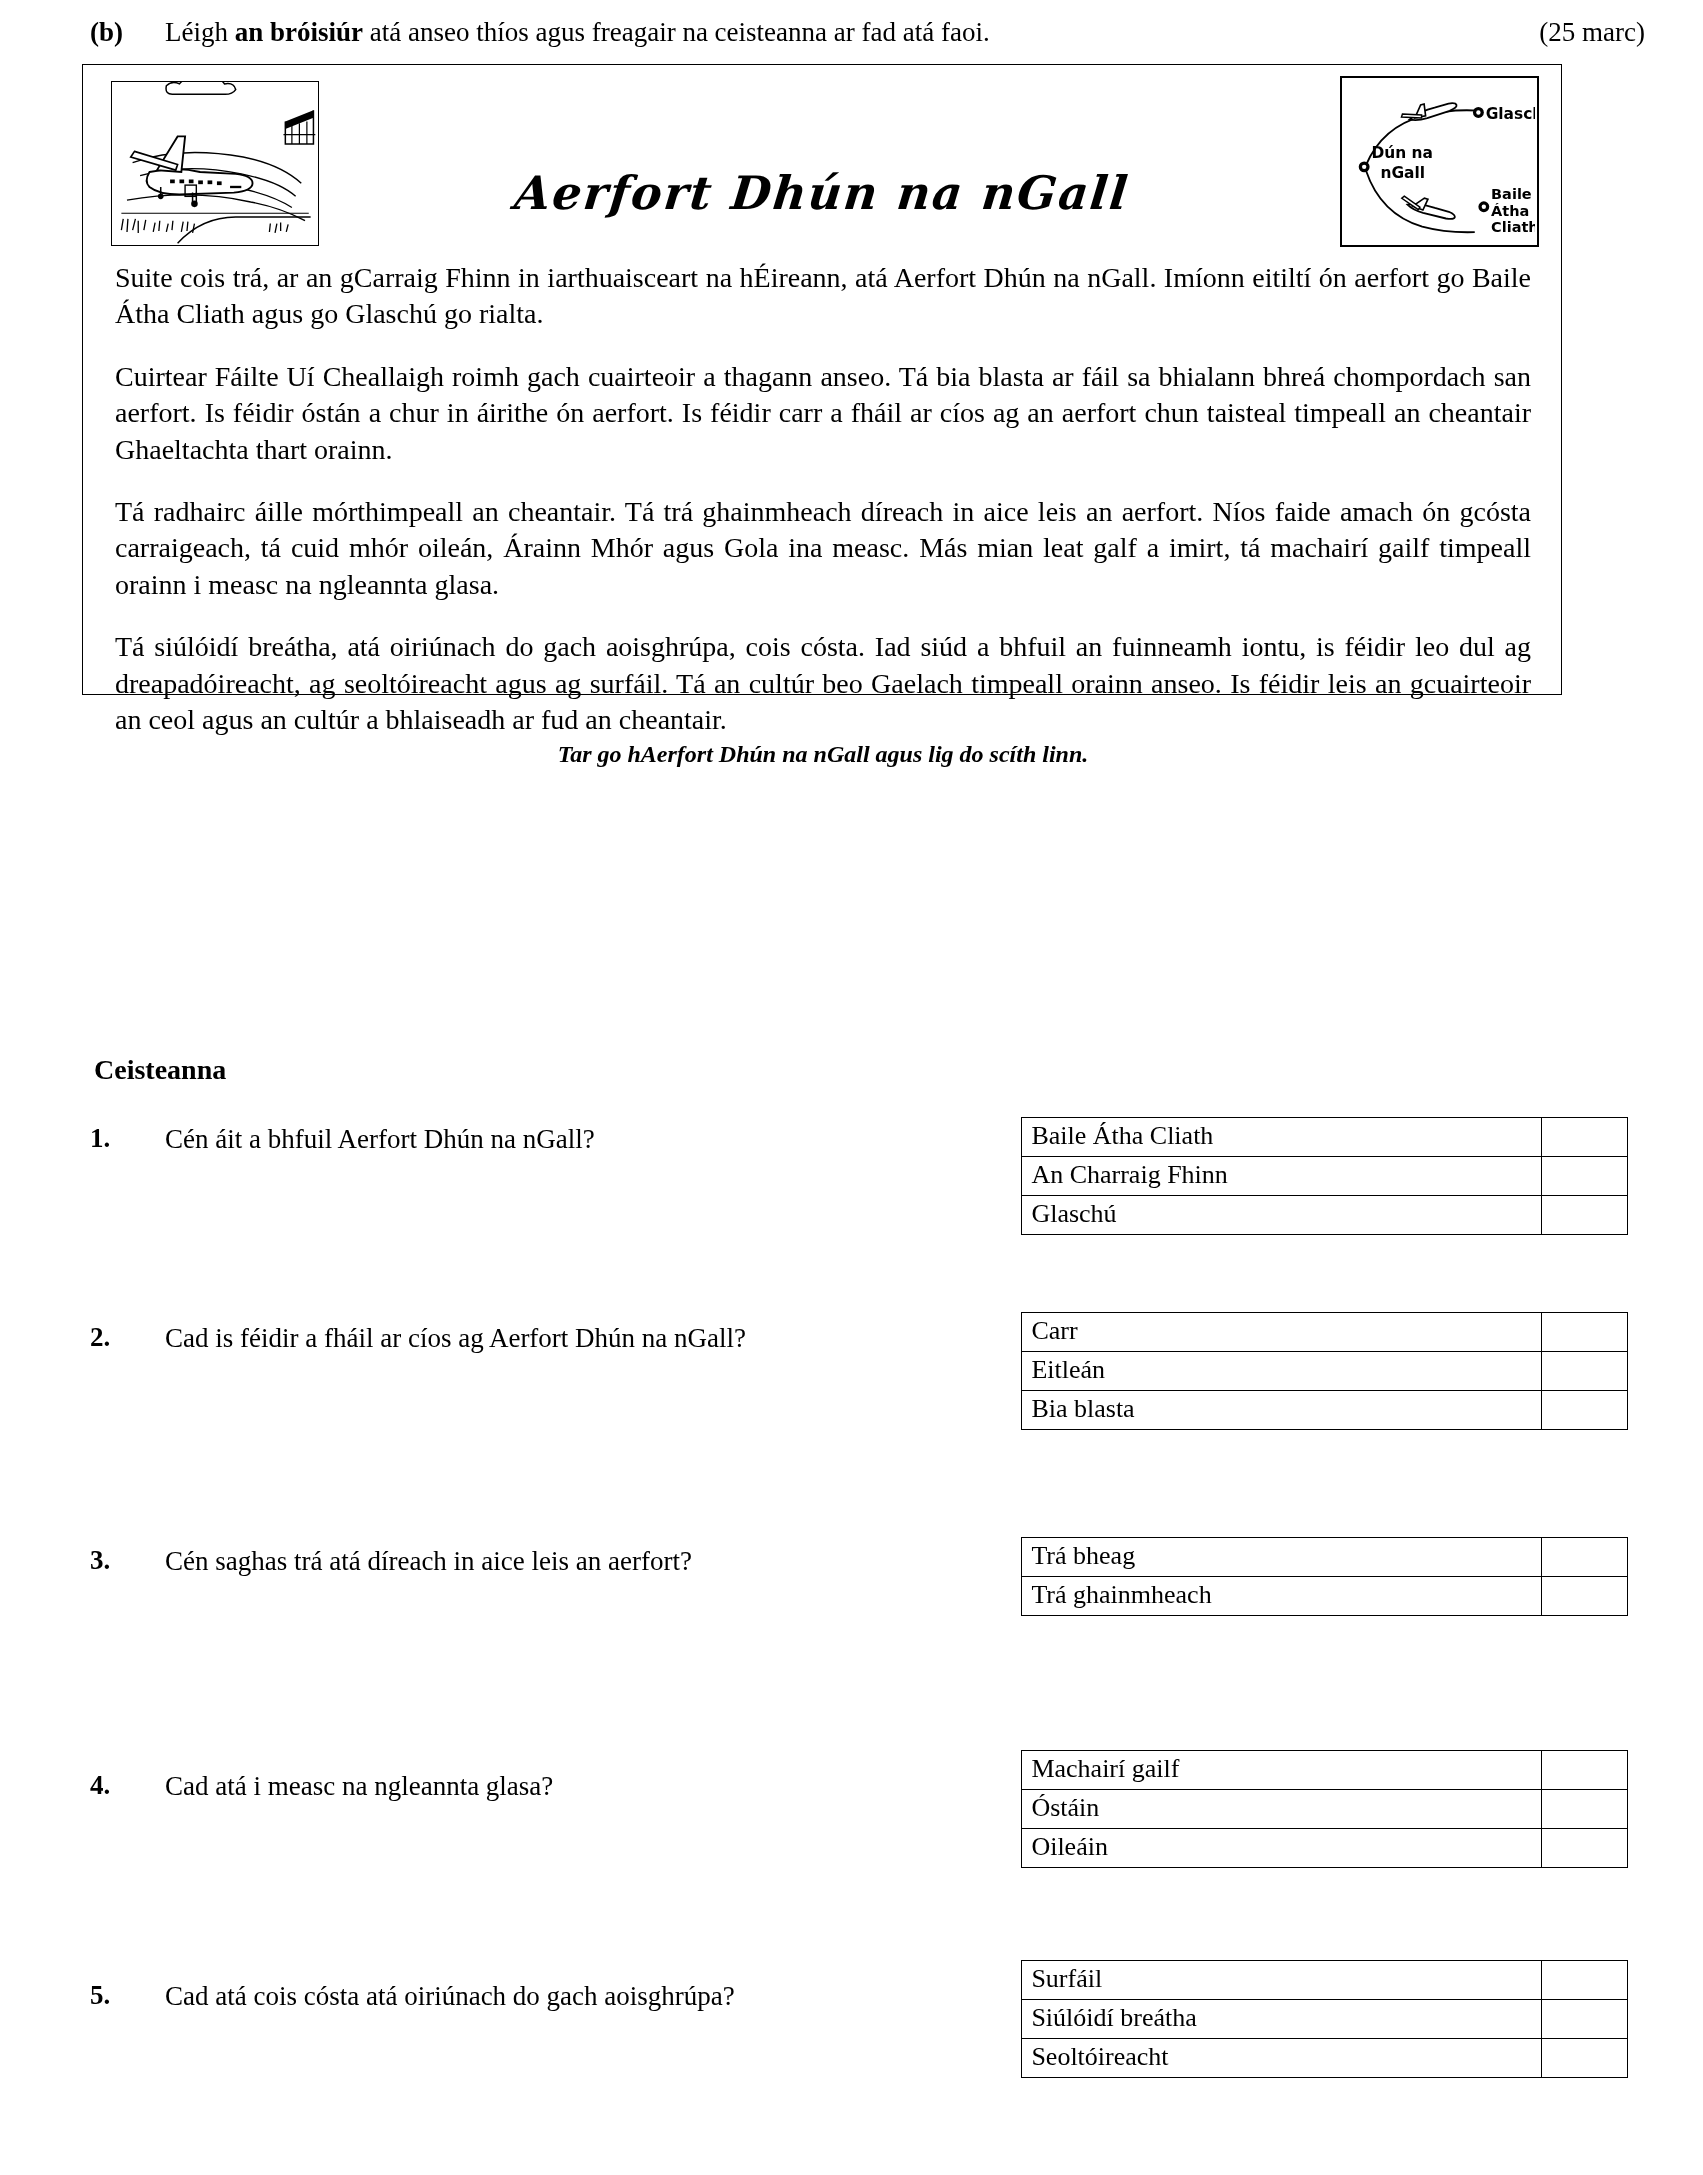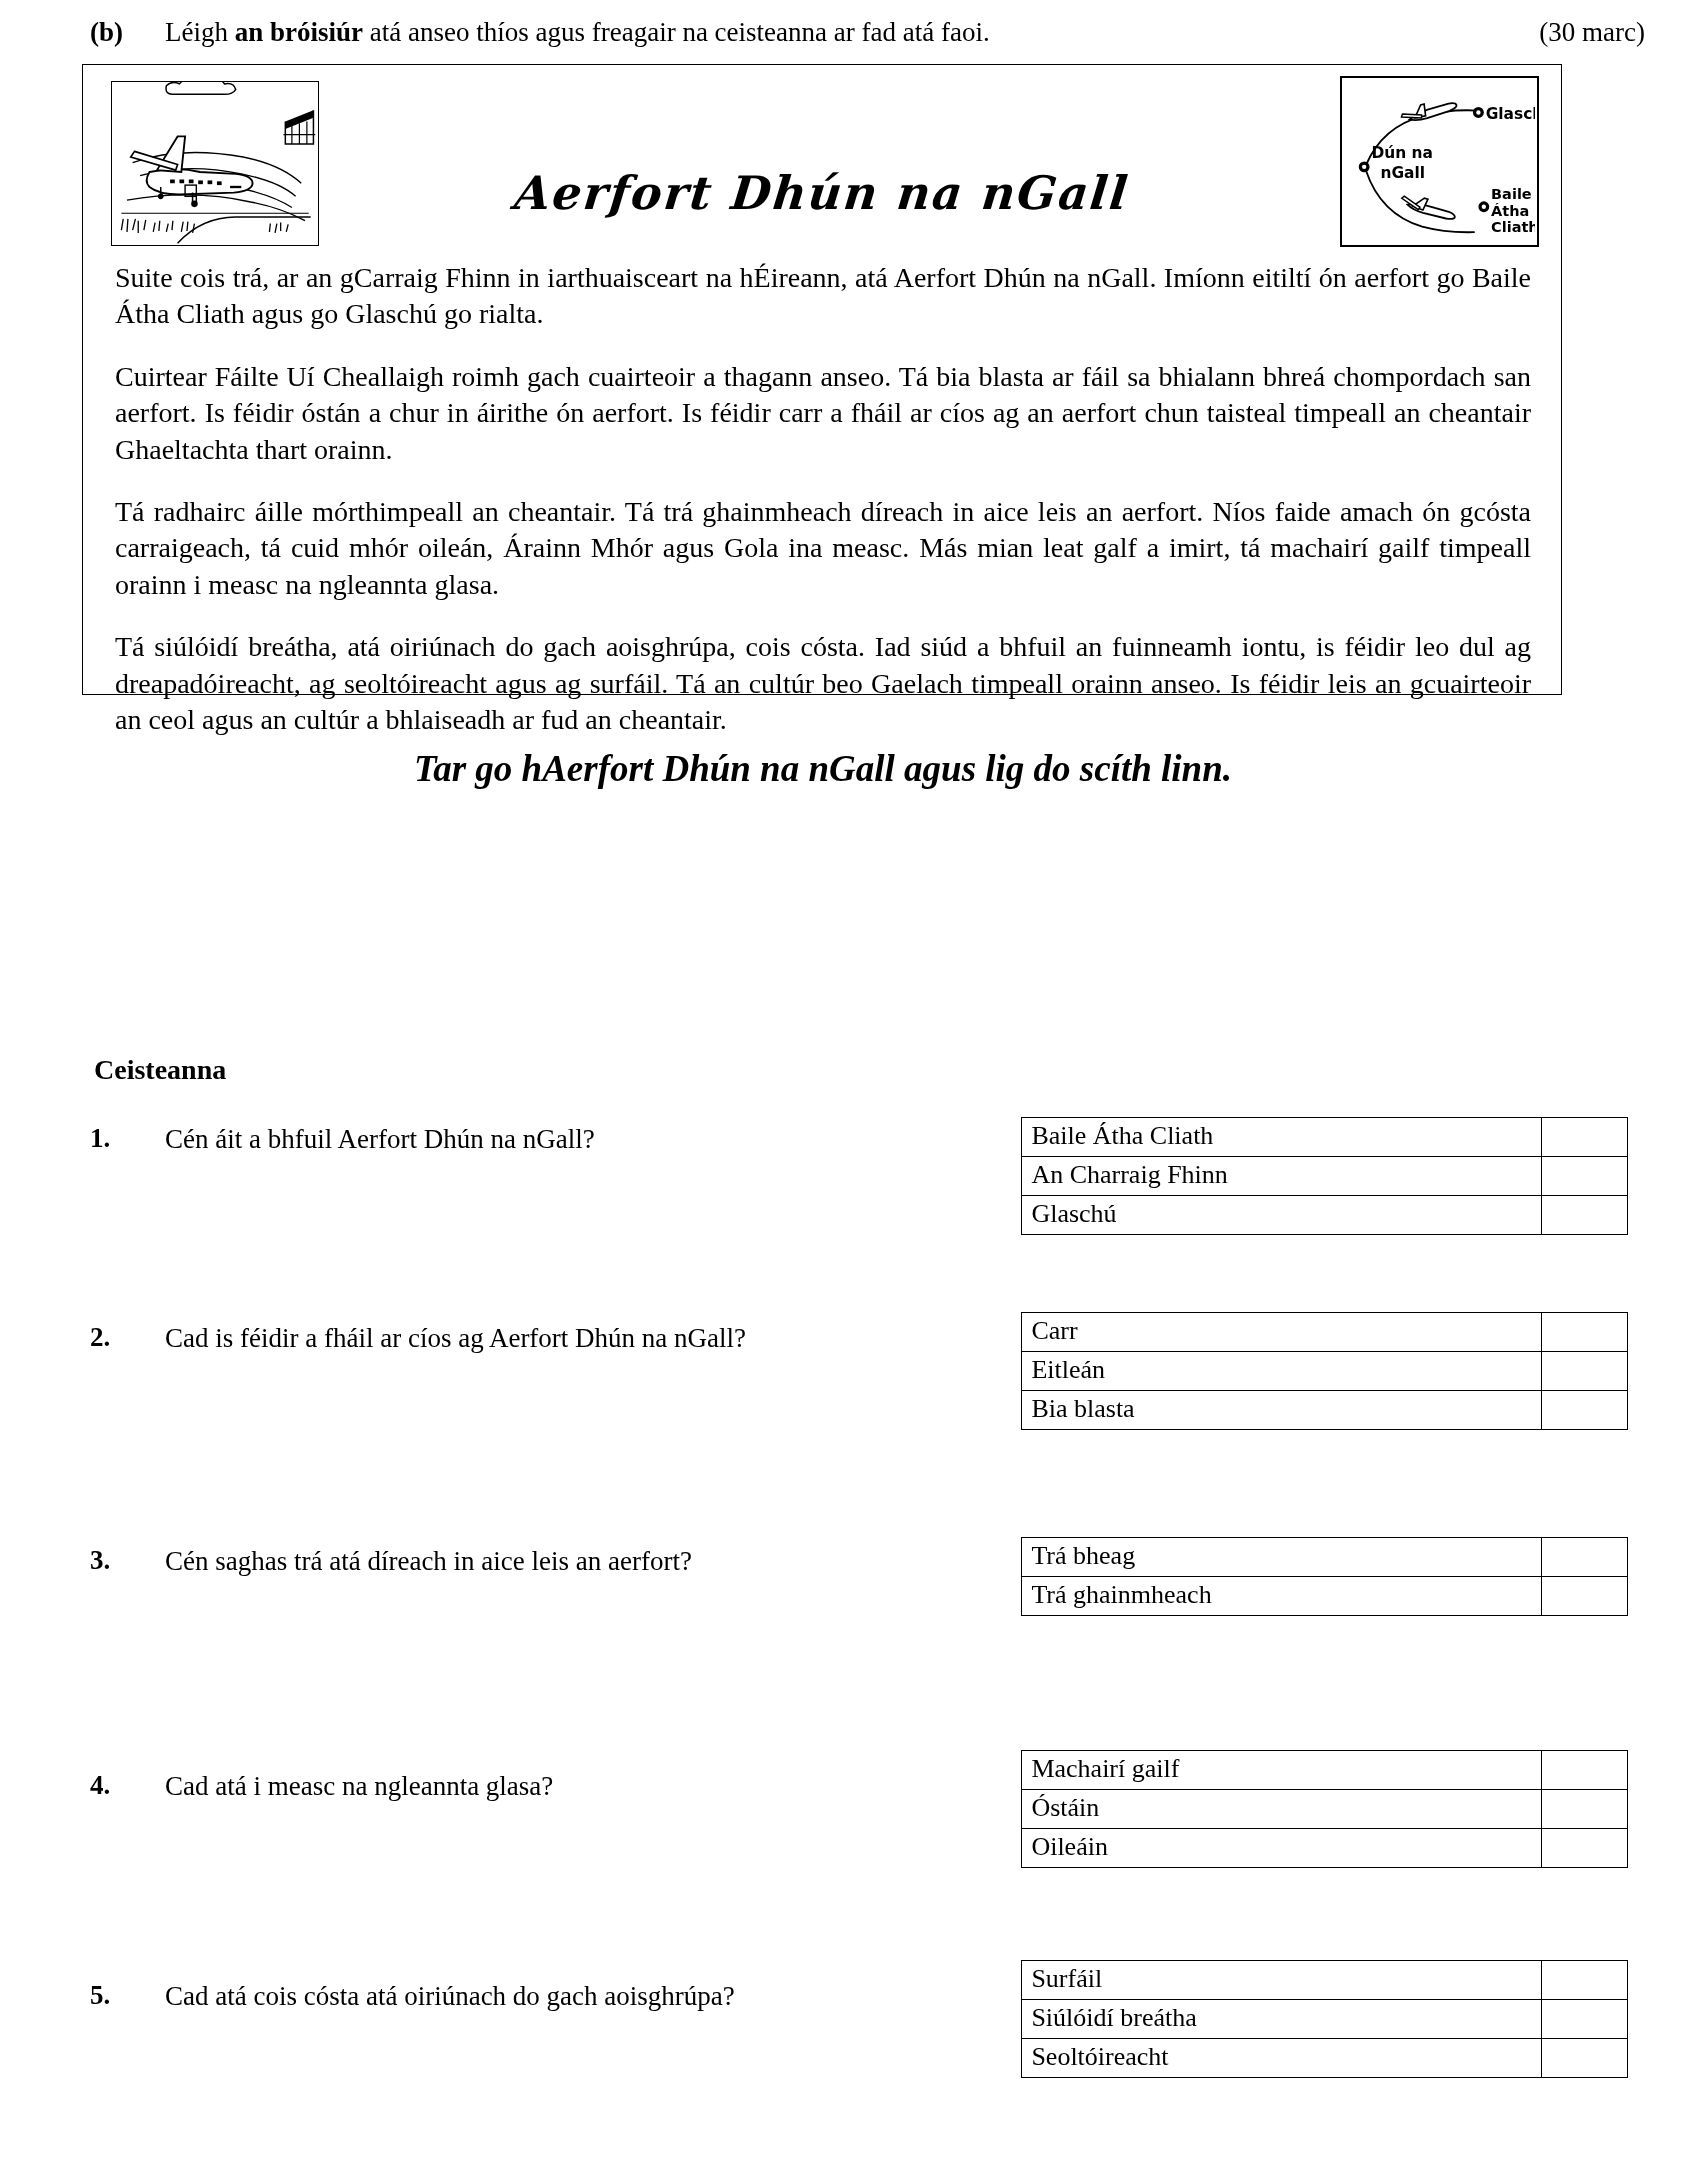--- a/index.html
+++ b/index.html
@@ -95,22 +95,22 @@
     line-height: 1.30;
     text-align: justify;
   }
   .brochure-body p { margin: 0 0 26px 0; }
   .brochure-body p:last-of-type { margin-bottom: 0; }
 
   .tagline {
     text-align: center;
     font-weight: bold;
     font-style: italic;
-    font-size: 37px;
-    margin-top: 7px;
+    font-size: 24px;
+    margin-top: 1px;
   }
 
   
   .questions-heading {
     position: absolute;
     left: 94px;
     top: 1054px;
     font-size: 28px;
     font-weight: bold;
   }
@@ -157,21 +157,21 @@
     width: 86px;
     padding: 0;
   }
 </style>
 </head>
 <body>
 
 <div class="instruction-row">
   <span class="instruction-letter">(b)</span>
   <span class="instruction-text"><span>Léigh </span><b>an bróisiúr</b><span> atá anseo thíos agus freagair na ceisteanna ar fad atá faoi.</span></span>
-  <span class="instruction-marks">(30 marc)</span>
+  <span class="instruction-marks">(25 marc)</span>
 </div>
 
 <div class="brochure">
 
   <div class="brochure-head">
 
     <div class="pic-plane">
       <svg viewBox="0 0 222 176" width="208" height="165">
         <rect x="0" y="0" width="222" height="176" fill="#fff"></rect>
 

